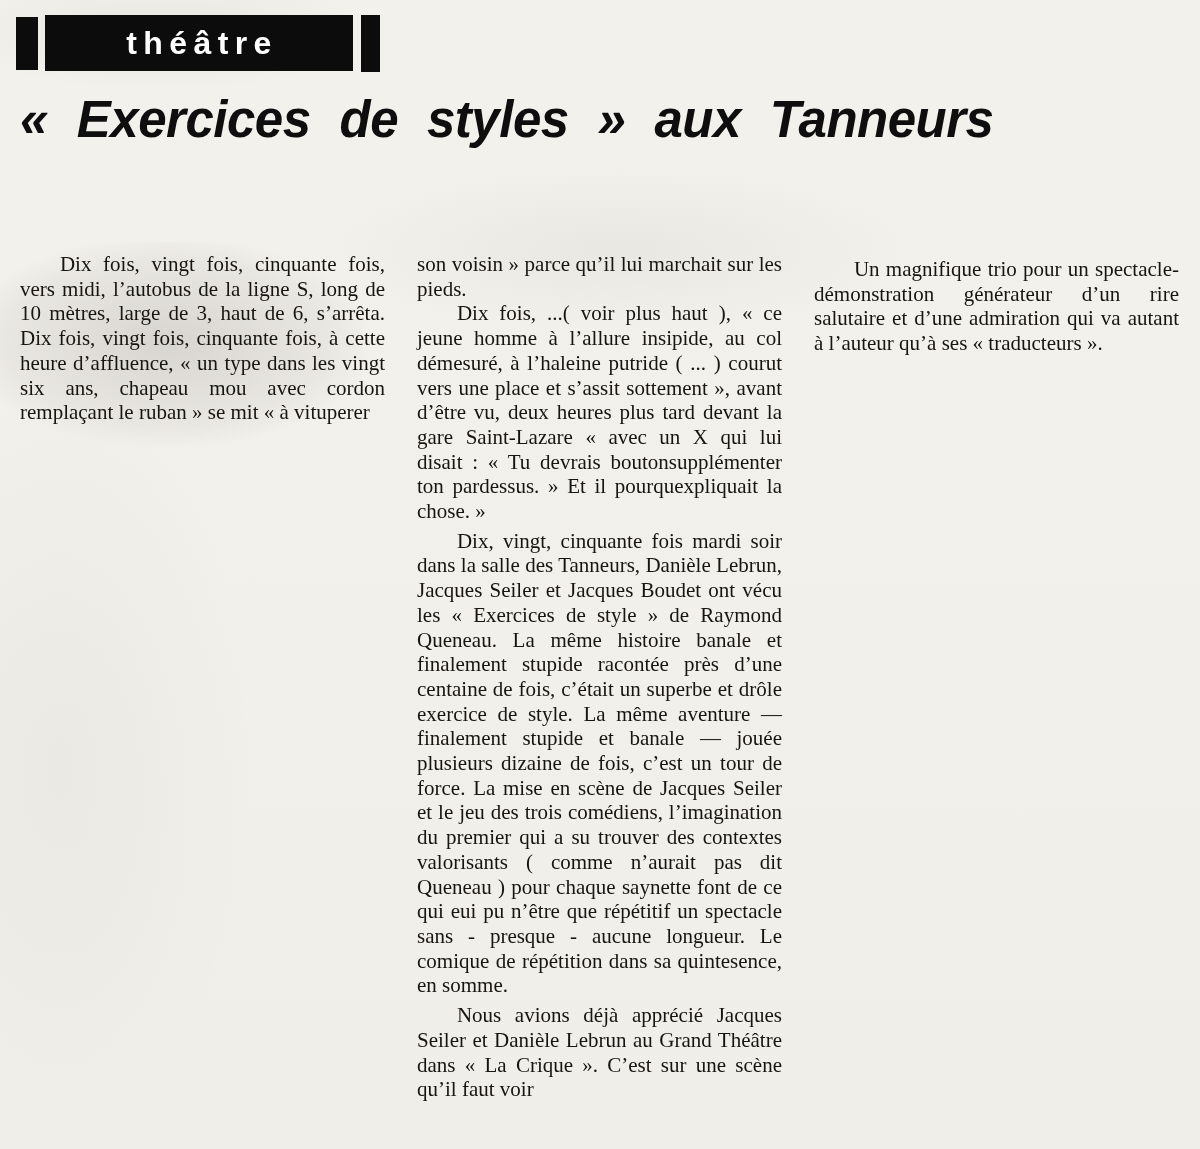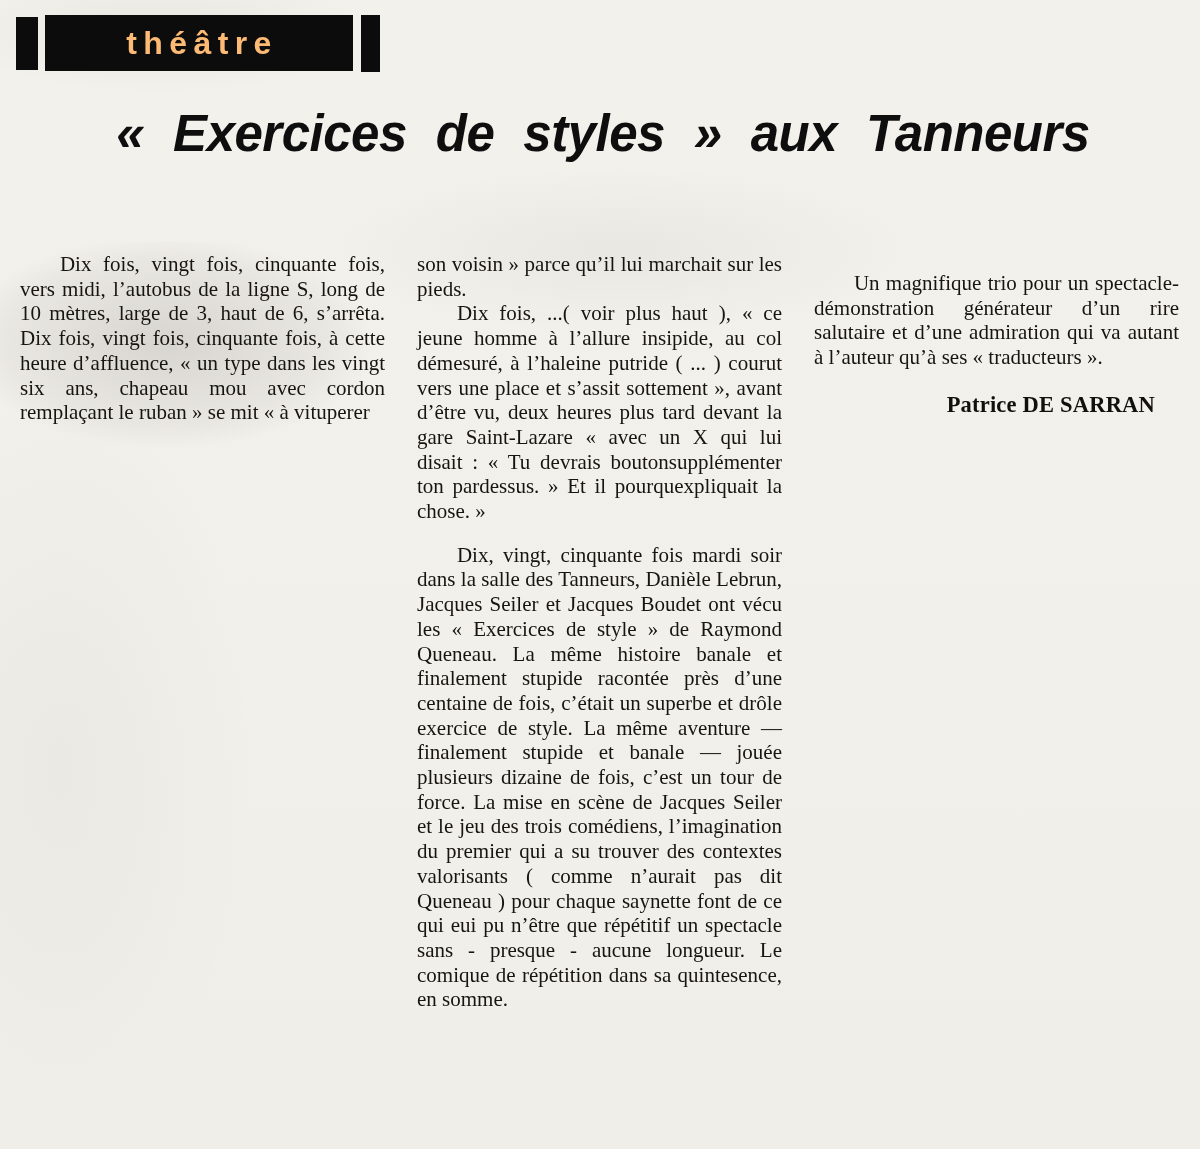--- a/index.html
+++ b/index.html
@@ -19,49 +19,48 @@
     background:radial-gradient(ellipse 65% 60% at 42% 45%, rgba(118,115,108,0.22), rgba(118,115,108,0.08) 62%, transparent 80%);
     pointer-events:none;
   }
   
   .label-row{position:absolute;left:16px;top:15px;height:57px;}
   .tick{position:absolute;background:#0c0c0c;}
   .tick-left{left:0;top:2px;width:22px;height:53px;}
   .tick-right{left:345px;top:0;width:19px;height:57px;}
   .label-box{
     position:absolute;left:29px;top:0;width:308px;height:56px;
-    background:#0c0c0c;color:#fdba74;
+    background:#0c0c0c;color:#ffffff;
     display:flex;align-items:center;justify-content:center;
     font-family:"Liberation Sans", sans-serif;
     font-weight:bold;font-size:32px;letter-spacing:0.20em;
     padding-left:6px;box-sizing:border-box;
   }
   
   .headline{
-    position:absolute;left:20px;top:100px;width:1166px;
+    position:absolute;left:20px;top:86px;width:1166px;
     font-family:"Liberation Sans", sans-serif;
     font-weight:bold;font-style:italic;
     font-size:51px;line-height:67px;color:#0e0e0e;
     letter-spacing:-0.5px;word-spacing:0.30em;
     white-space:nowrap;
-    text-align:center;
   }
   
   .columns{
     position:absolute;left:20px;top:252px;width:1166px;
     display:flex;gap:32px;align-items:flex-start;
   }
   .col{width:365px;flex:0 0 365px;}
   .col p{
     margin:0;font-size:21px;line-height:24.7px;
     text-align:justify;text-justify:inter-word;
     color:#171511;
   }
   .col p.indent{text-indent:1.9em;}
-  .col p.gap{margin-top:19px;}
+  .col p.gap{margin-top:5px;}
   .b{font-weight:normal;}
   .byline{
     margin-top:22px;padding-right:24px;
     text-align:right;font-weight:bold;font-size:22.5px;
     letter-spacing:0.2px;color:#12100d;
   }
 </style>
 </head>
 <body>
 
@@ -81,19 +80,19 @@
 
 <div class="columns">
   <div class="col">
     <p class="indent"><span>Dix fois, vingt fois, cinquante fois, vers midi, </span><span class="b">l’autobus de la ligne S, long de 10 mètres, large de 3, haut de 6,</span><span> s’arrêta. Dix fois, vingt fois, cinquante fois, à cette heure d’affluence, </span><span class="b">« un type dans les vingt six ans, chapeau mou avec cordon remplaçant le ruban »</span><span> se mit </span><span class="b">« à vituperer</span></p>
   </div>
 
   <div class="col">
     <p><span class="b">son voisin »</span><span> parce qu’il lui marchait sur les pieds.</span></p>
     <p class="indent"><span>Dix fois, ...( voir plus haut ), </span><span class="b">« ce jeune homme à l’allure insipide, au col démesuré, à l’haleine putride ( ... ) courut vers une place et s’assit sottement »</span><span>, avant d’être vu, deux heures plus tard devant la gare Saint-Lazare </span><span class="b">« avec un X qui lui disait : « Tu devrais boutonsupplémenter ton pardessus. » Et il pourquexpliquait la chose. »</span></p>
     <p class="indent gap"><span>Dix, vingt, cinquante fois mardi soir dans la salle des Tanneurs, Danièle Lebrun, Jacques Seiler et Jacques Boudet ont vécu les « Exercices de style » de Raymond Queneau. La même histoire banale et finalement stupide racontée près d’une centaine de fois, c’était un superbe et drôle exercice de style. La même aventure — finalement stupide et banale — jouée plusieurs dizaine de fois, c’est un tour de force. La mise en scène de Jacques Seiler et le jeu des trois comédiens, l’imagination du premier qui a su trouver des contextes valorisants ( comme n’aurait pas dit Queneau ) pour chaque saynette font de ce qui eui pu n’être que répétitif un spectacle sans - presque - aucune longueur. Le comique de répétition dans sa quintesence, en somme.</span></p>
+    <p class="indent gap"><span>Nous avions déjà apprécié Jacques Seiler et Danièle Lebrun au Grand Théâtre dans « La Crique ». C’est sur une scène qu’il faut voir</span></p>
   </div>
 
   <div class="col">
     <p class="indent gap"><span>Un magnifique trio pour un spectacle-démonstration générateur d’un rire salutaire et d’une admiration qui va autant à l’auteur qu’à ses « traducteurs ».</span></p>
-    <div class="byline">Patrice DE SARRAN</div>
   </div>
 </div>
 
 </body></html>

